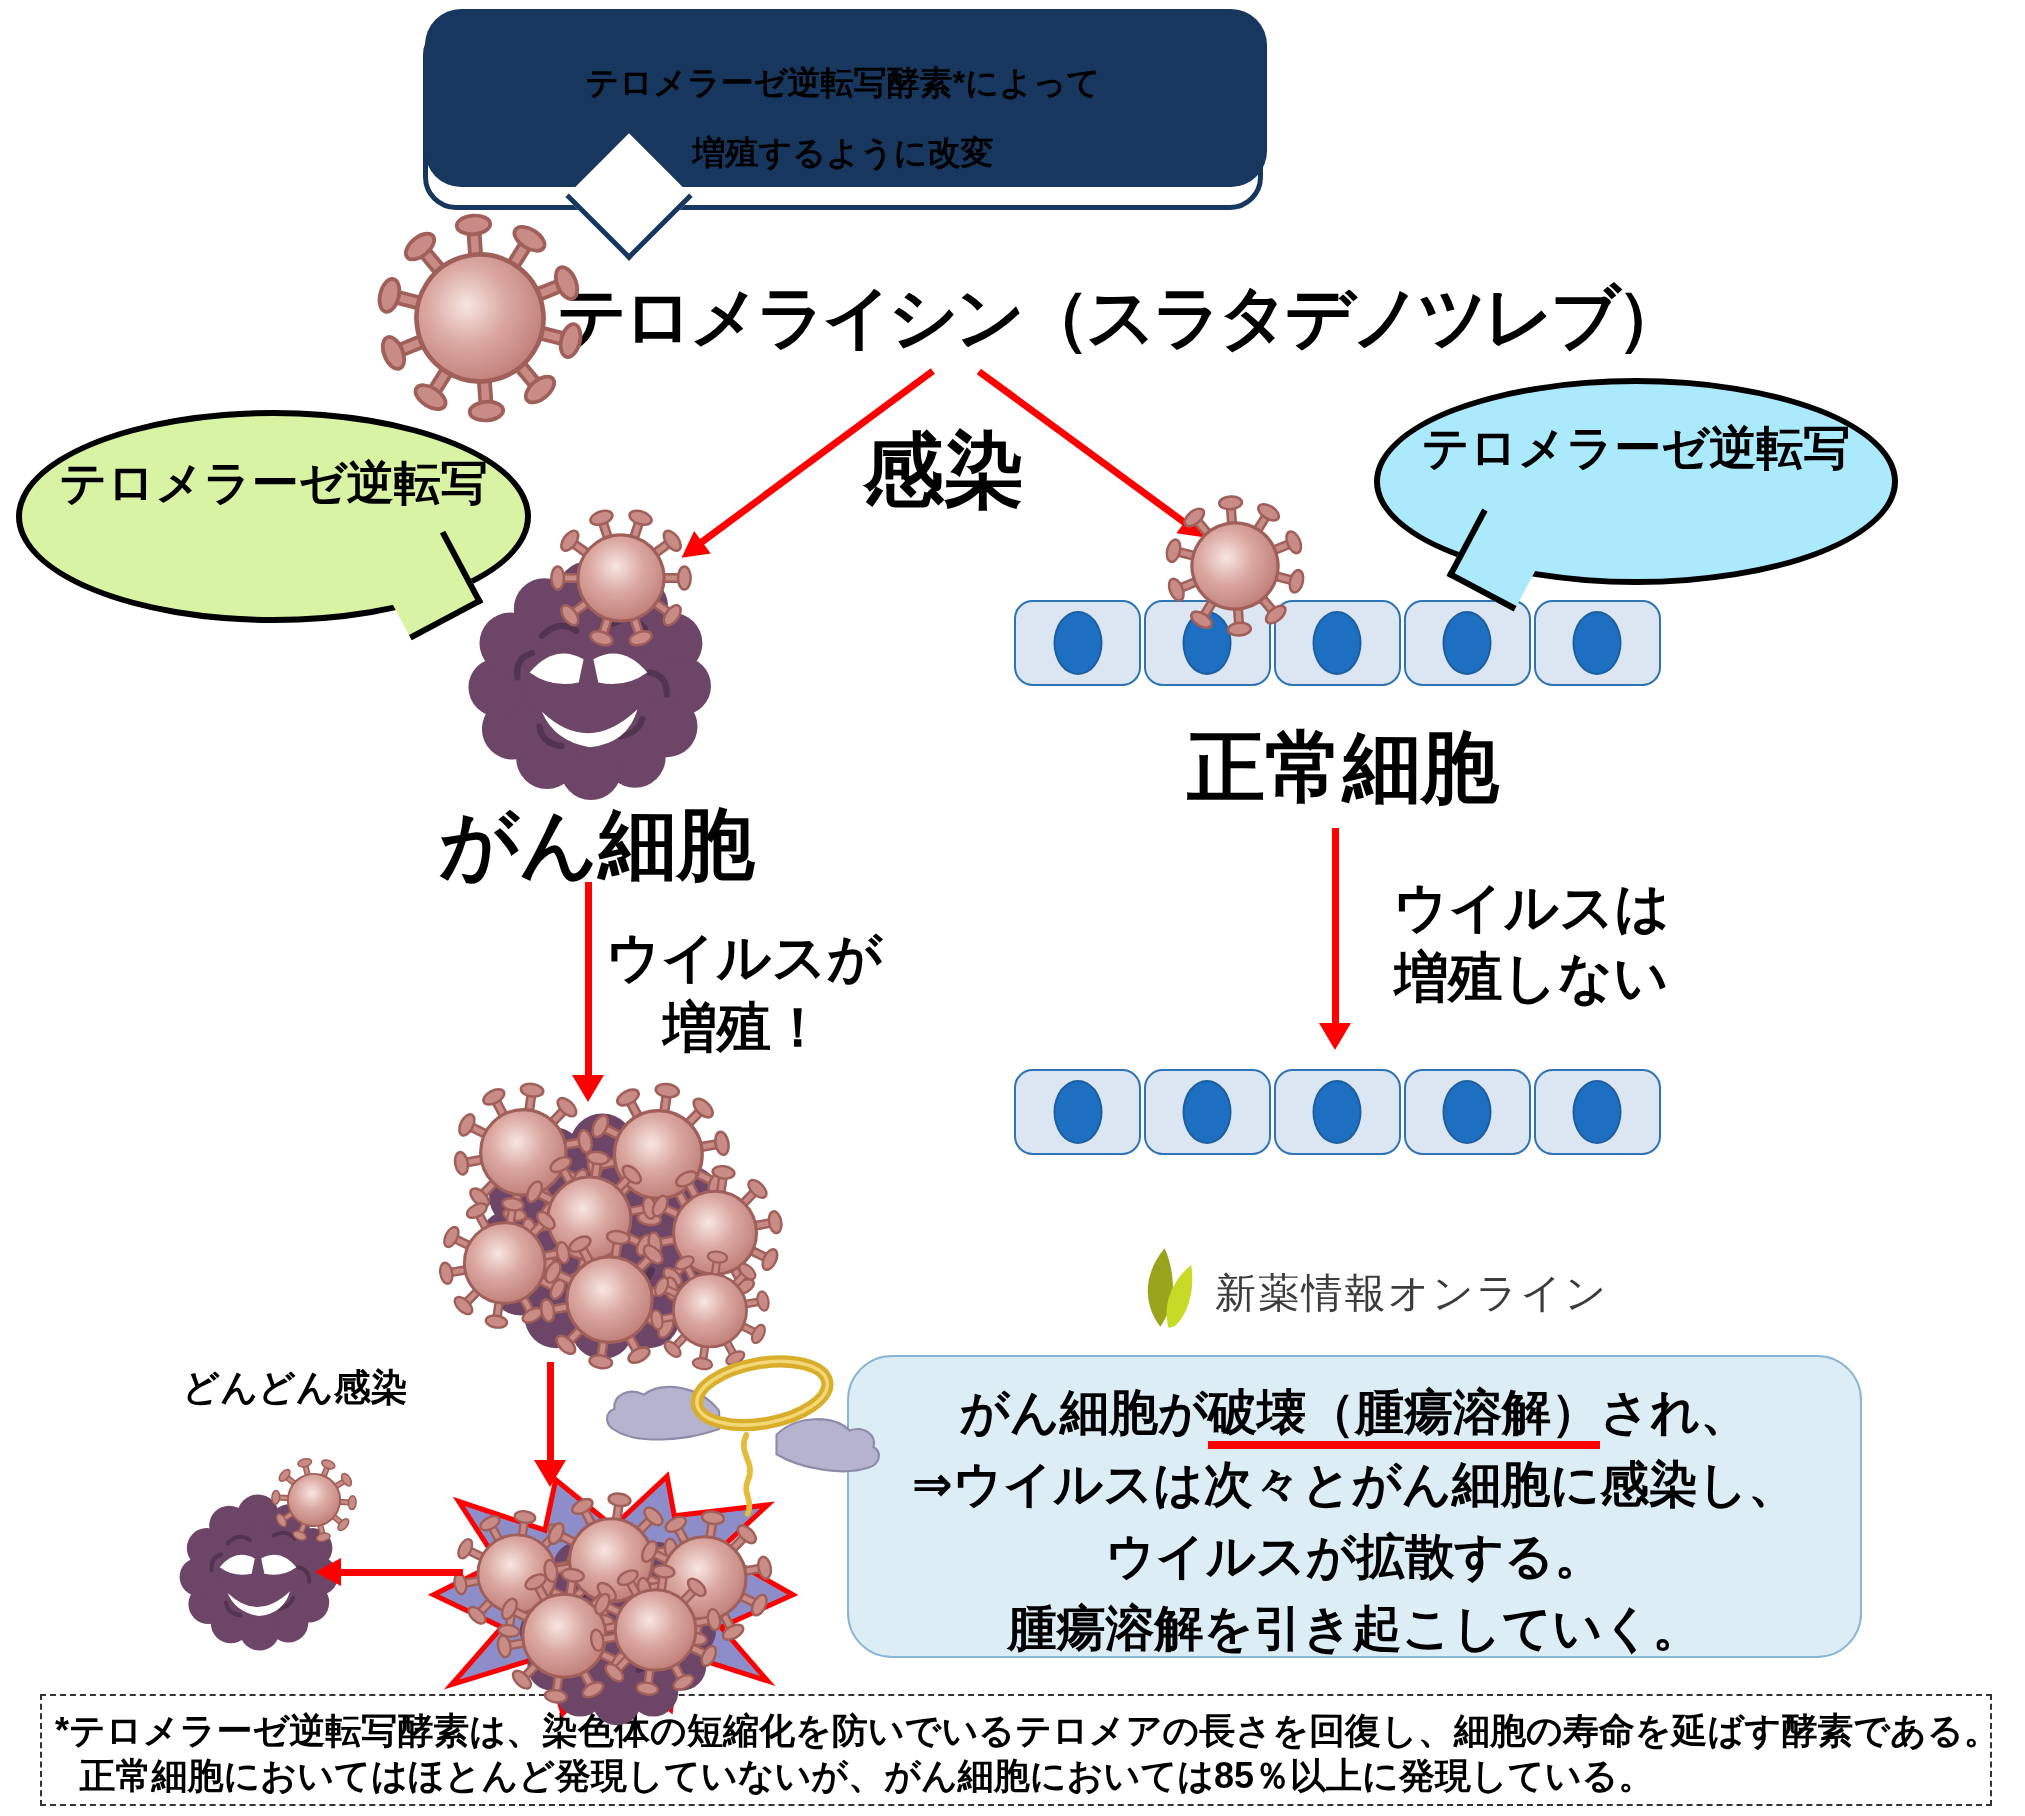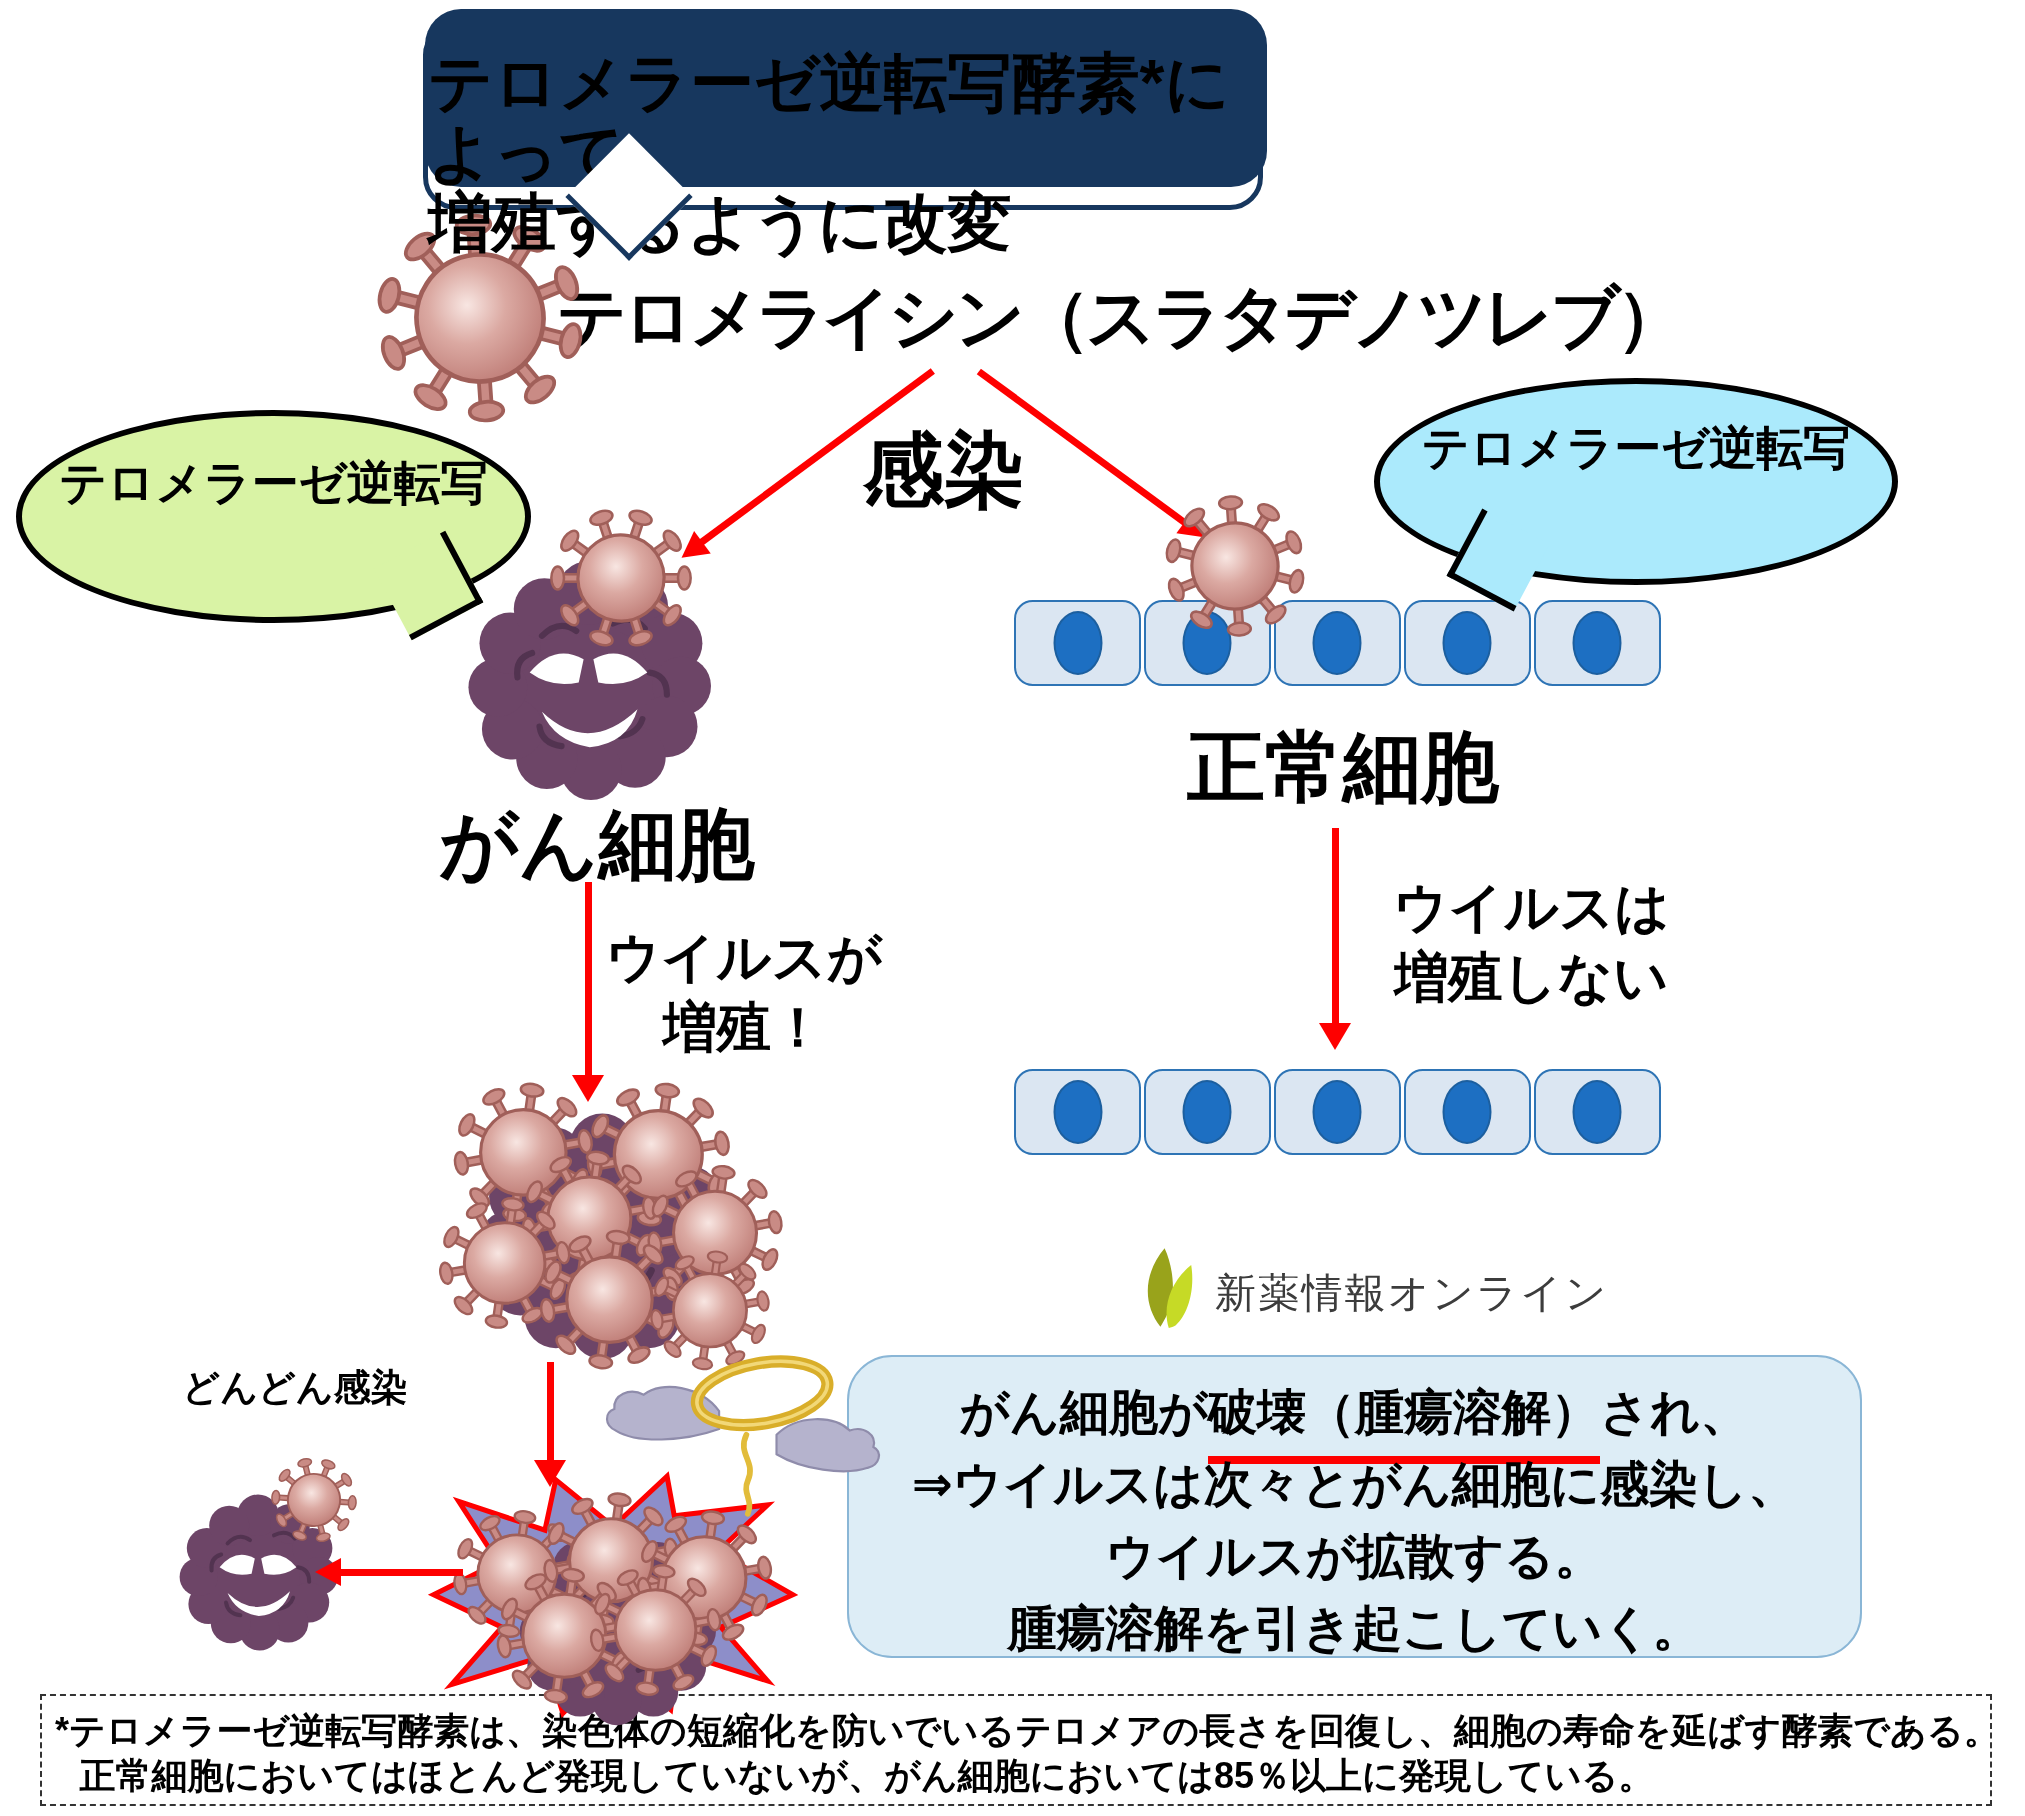--- a/index.html
+++ b/index.html
@@ -2,22 +2,22 @@
 <html style="font-size:11.5px"><head>
 <meta charset="utf-8">
 <style>
   html,body{margin:0;padding:0;background:#ffffff;}
   body{font-family:"Liberation Sans","DejaVu Sans",sans-serif;}
   .canvas{position:relative;width:2025px;height:1817px;background:#ffffff;overflow:hidden;color:#000;}
   .abs{position:absolute;}
 
   
   .top-bubble{left:423px;top:21.6px;width:840px;height:188px;background:#ffffff;
-    border:5px solid #17375e;border-radius:33px;z-index:4;
-    padding-top:21.6px;box-sizing:border-box;font-size:64px;font-weight:800;line-height:70px;}
+    border:5px solid #17375e;border-radius:33px;z-index:4;text-align:center;
+    padding-top:21.6px;box-sizing:border-box;font-size:33px;font-weight:800;line-height:70px;}
   .top-bubble::before{content:"";position:absolute;left:-2.9px;right:-8.6px;top:-17.3px;height:100%;
     background:#17375e;border-radius:36px;z-index:-1;}
   .top-bubble-tail{left:584px;top:152px;width:85px;height:85px;background:#ffffff;
     border-right:5px solid #17375e;border-bottom:5px solid #17375e;transform:rotate(45deg);z-index:5;}
 
   .oval{border:6.5px solid #000;border-radius:50%;box-sizing:border-box;text-align:center;z-index:4;}
   .green-bubble{left:16px;top:410px;width:515px;height:213px;background:#d9f3a5;
     padding-top:32px;font-size:47px;font-weight:800;line-height:69px;}
   .green-tail{left:388px;top:545px;width:75px;height:75px;background:#d9f3a5;
     border-right:6.5px solid #000;border-bottom:6.5px solid #000;transform:rotate(-28deg);z-index:5;}
@@ -51,21 +51,21 @@
   .cellrow{position:absolute;display:flex;gap:2.9px;z-index:1;}
   .ncell{width:127px;height:86px;background:#dbe6f2;border:2.9px solid #2e74b5;border-radius:18.7px;
     box-sizing:border-box;position:relative;}
   .nucleus{position:absolute;left:50%;top:50%;transform:translate(-50%,-50%);
     width:45px;height:60px;border-radius:50%;background:#1d6fc2;border:2.9px solid #1c5f9f;}
 
   
   .summary-box{left:847px;top:1355px;width:1015px;height:303px;background:#ddedf6;
     border:2.2px solid #8ab6d6;border-radius:45px;box-sizing:border-box;z-index:1;
     text-align:center;padding-top:18.7px;font-size:49px;font-weight:800;line-height:72px;}
-  .red-underline{border-bottom:8px solid #fe0000;padding-bottom:17px;}
+  .red-underline{border-bottom:8px solid #fe0000;padding-bottom:2px;}
   .footnote{left:40px;top:1694px;width:1952px;height:112px;background:#ffffff;
     border:2.2px dashed #333;box-sizing:border-box;padding:11.5px 13px 0 13px;
     font-size:36px;font-weight:700;line-height:45px;white-space:nowrap;z-index:1;}
   .footnote .l2{padding-left:24.5px;}
 
   .logo-text{left:1215px;top:1266px;font-size:41px;font-weight:400;color:#3c3c3c;letter-spacing:2.2px;white-space:nowrap;text-align:right;}
   svg.art{position:absolute;overflow:visible;}
   .z2{z-index:2;} .z3{z-index:3;}
 </style>
 </head>

